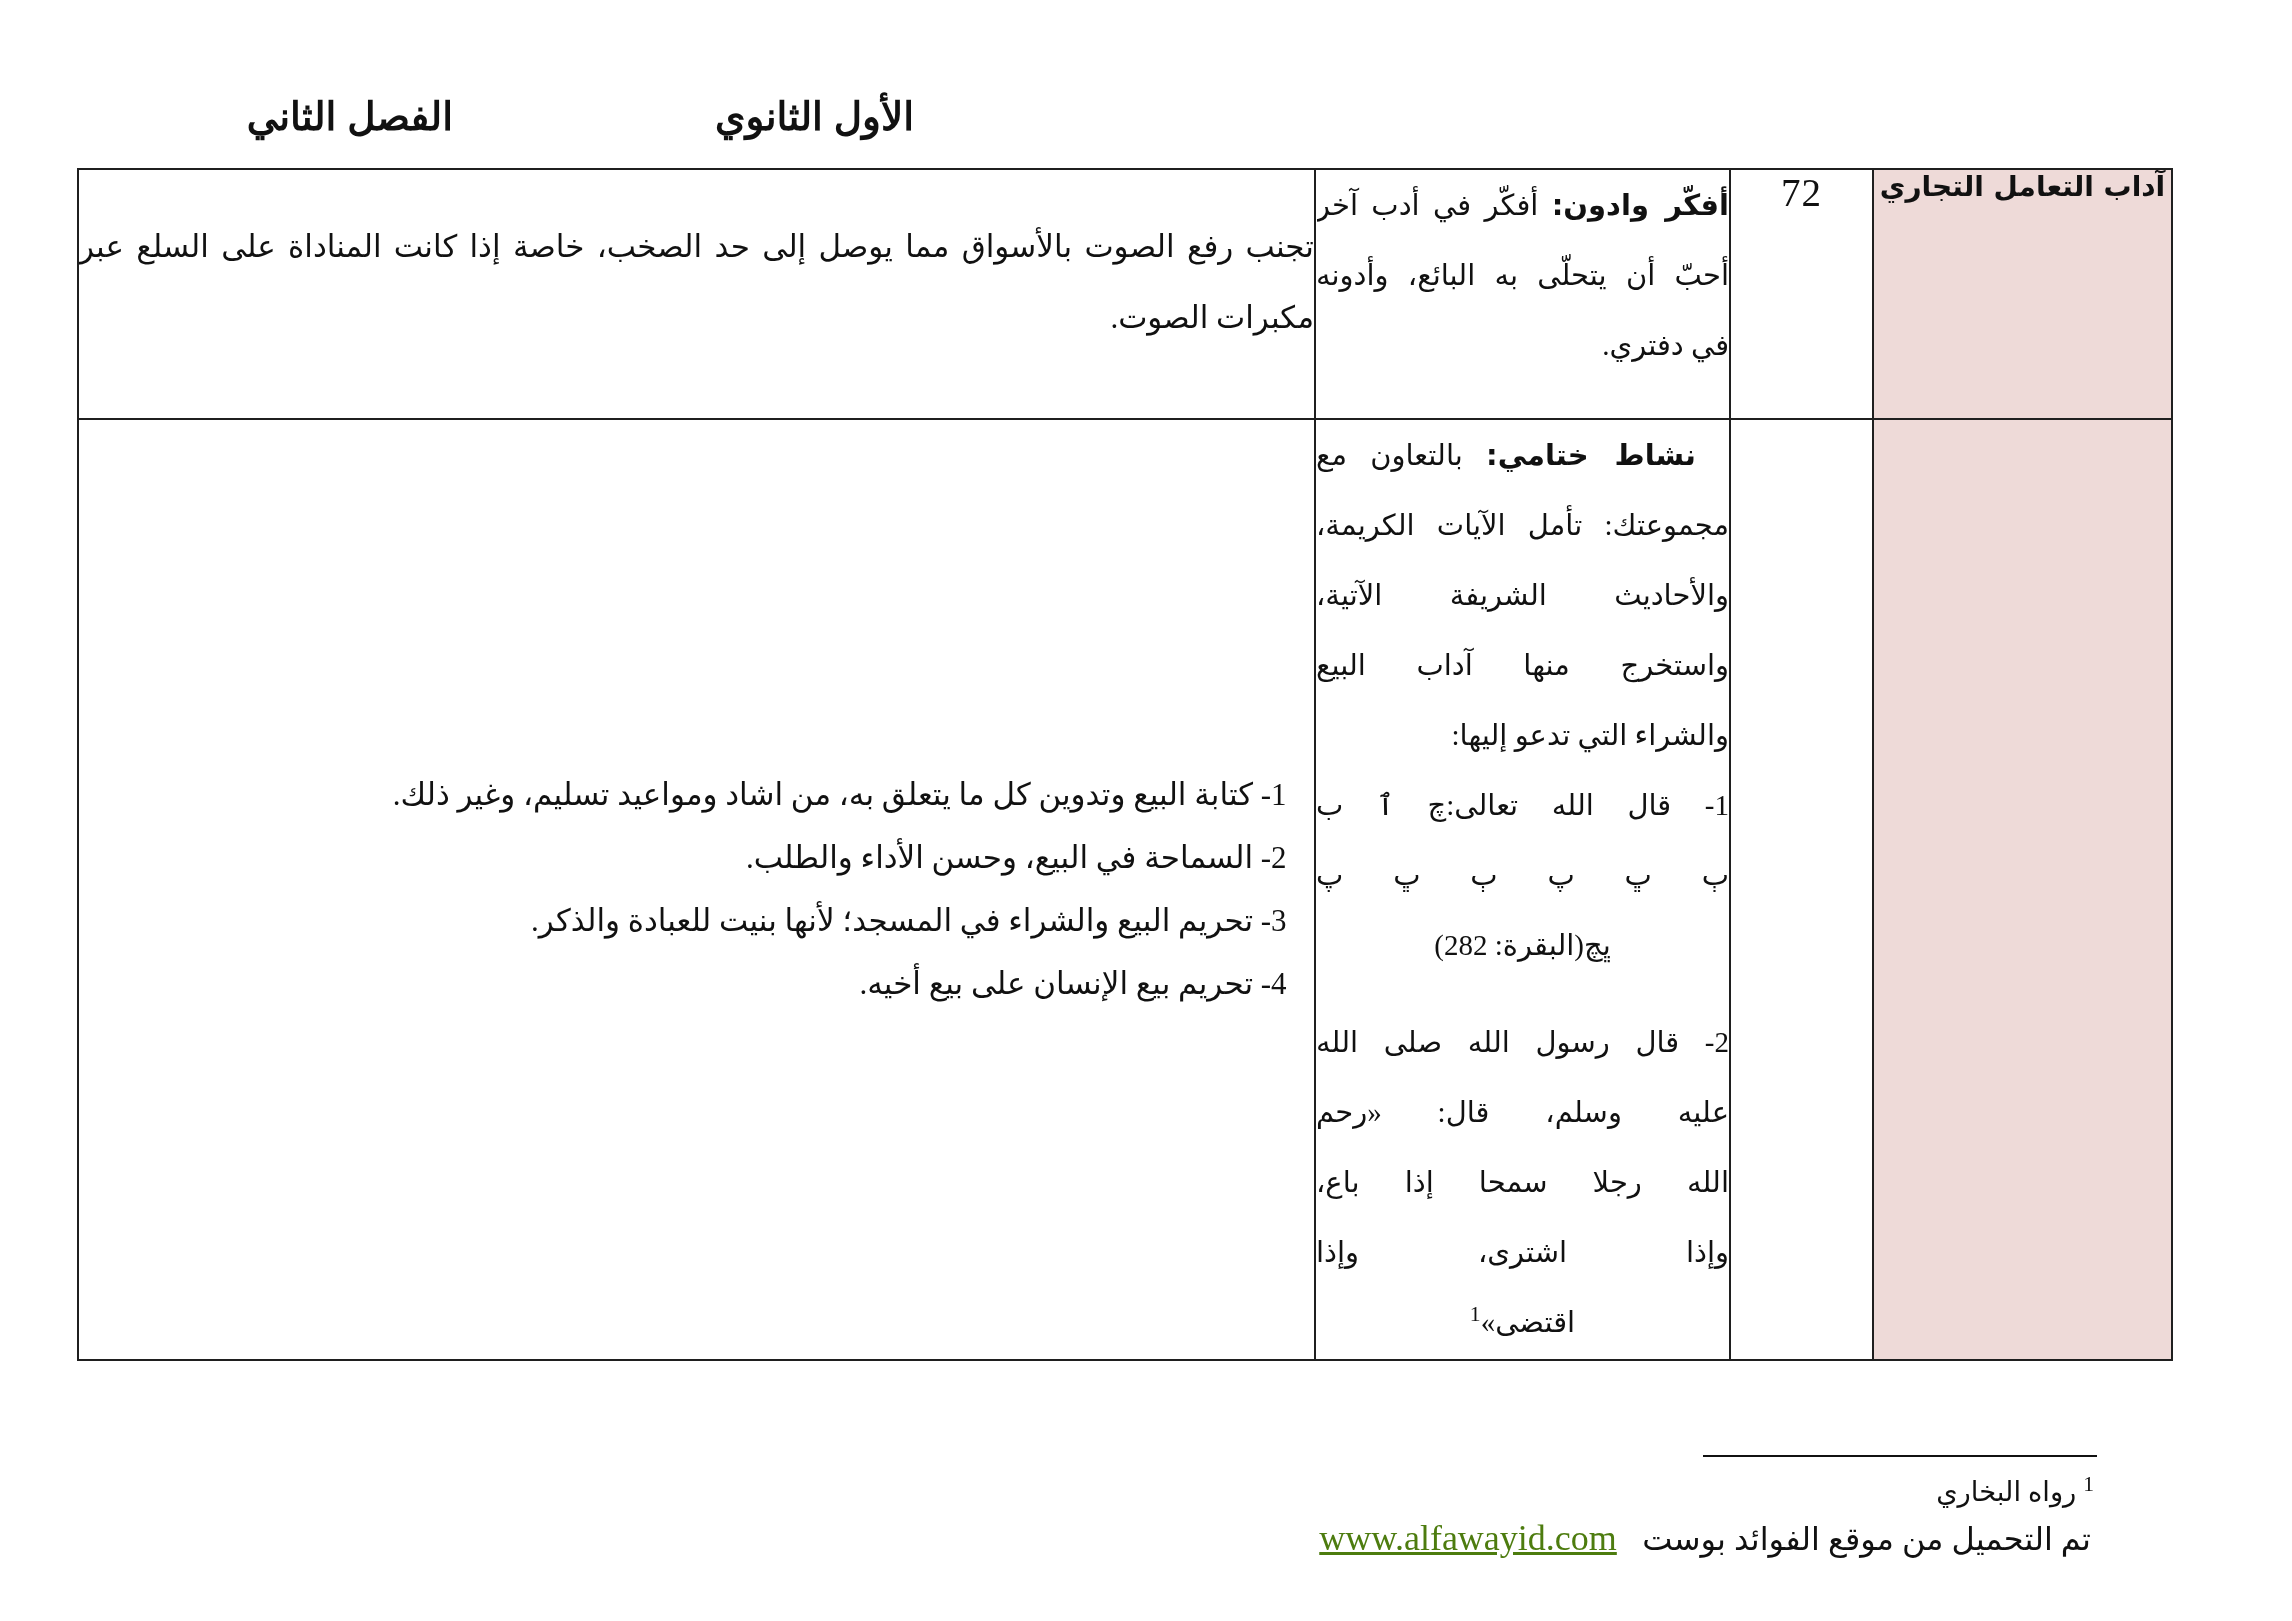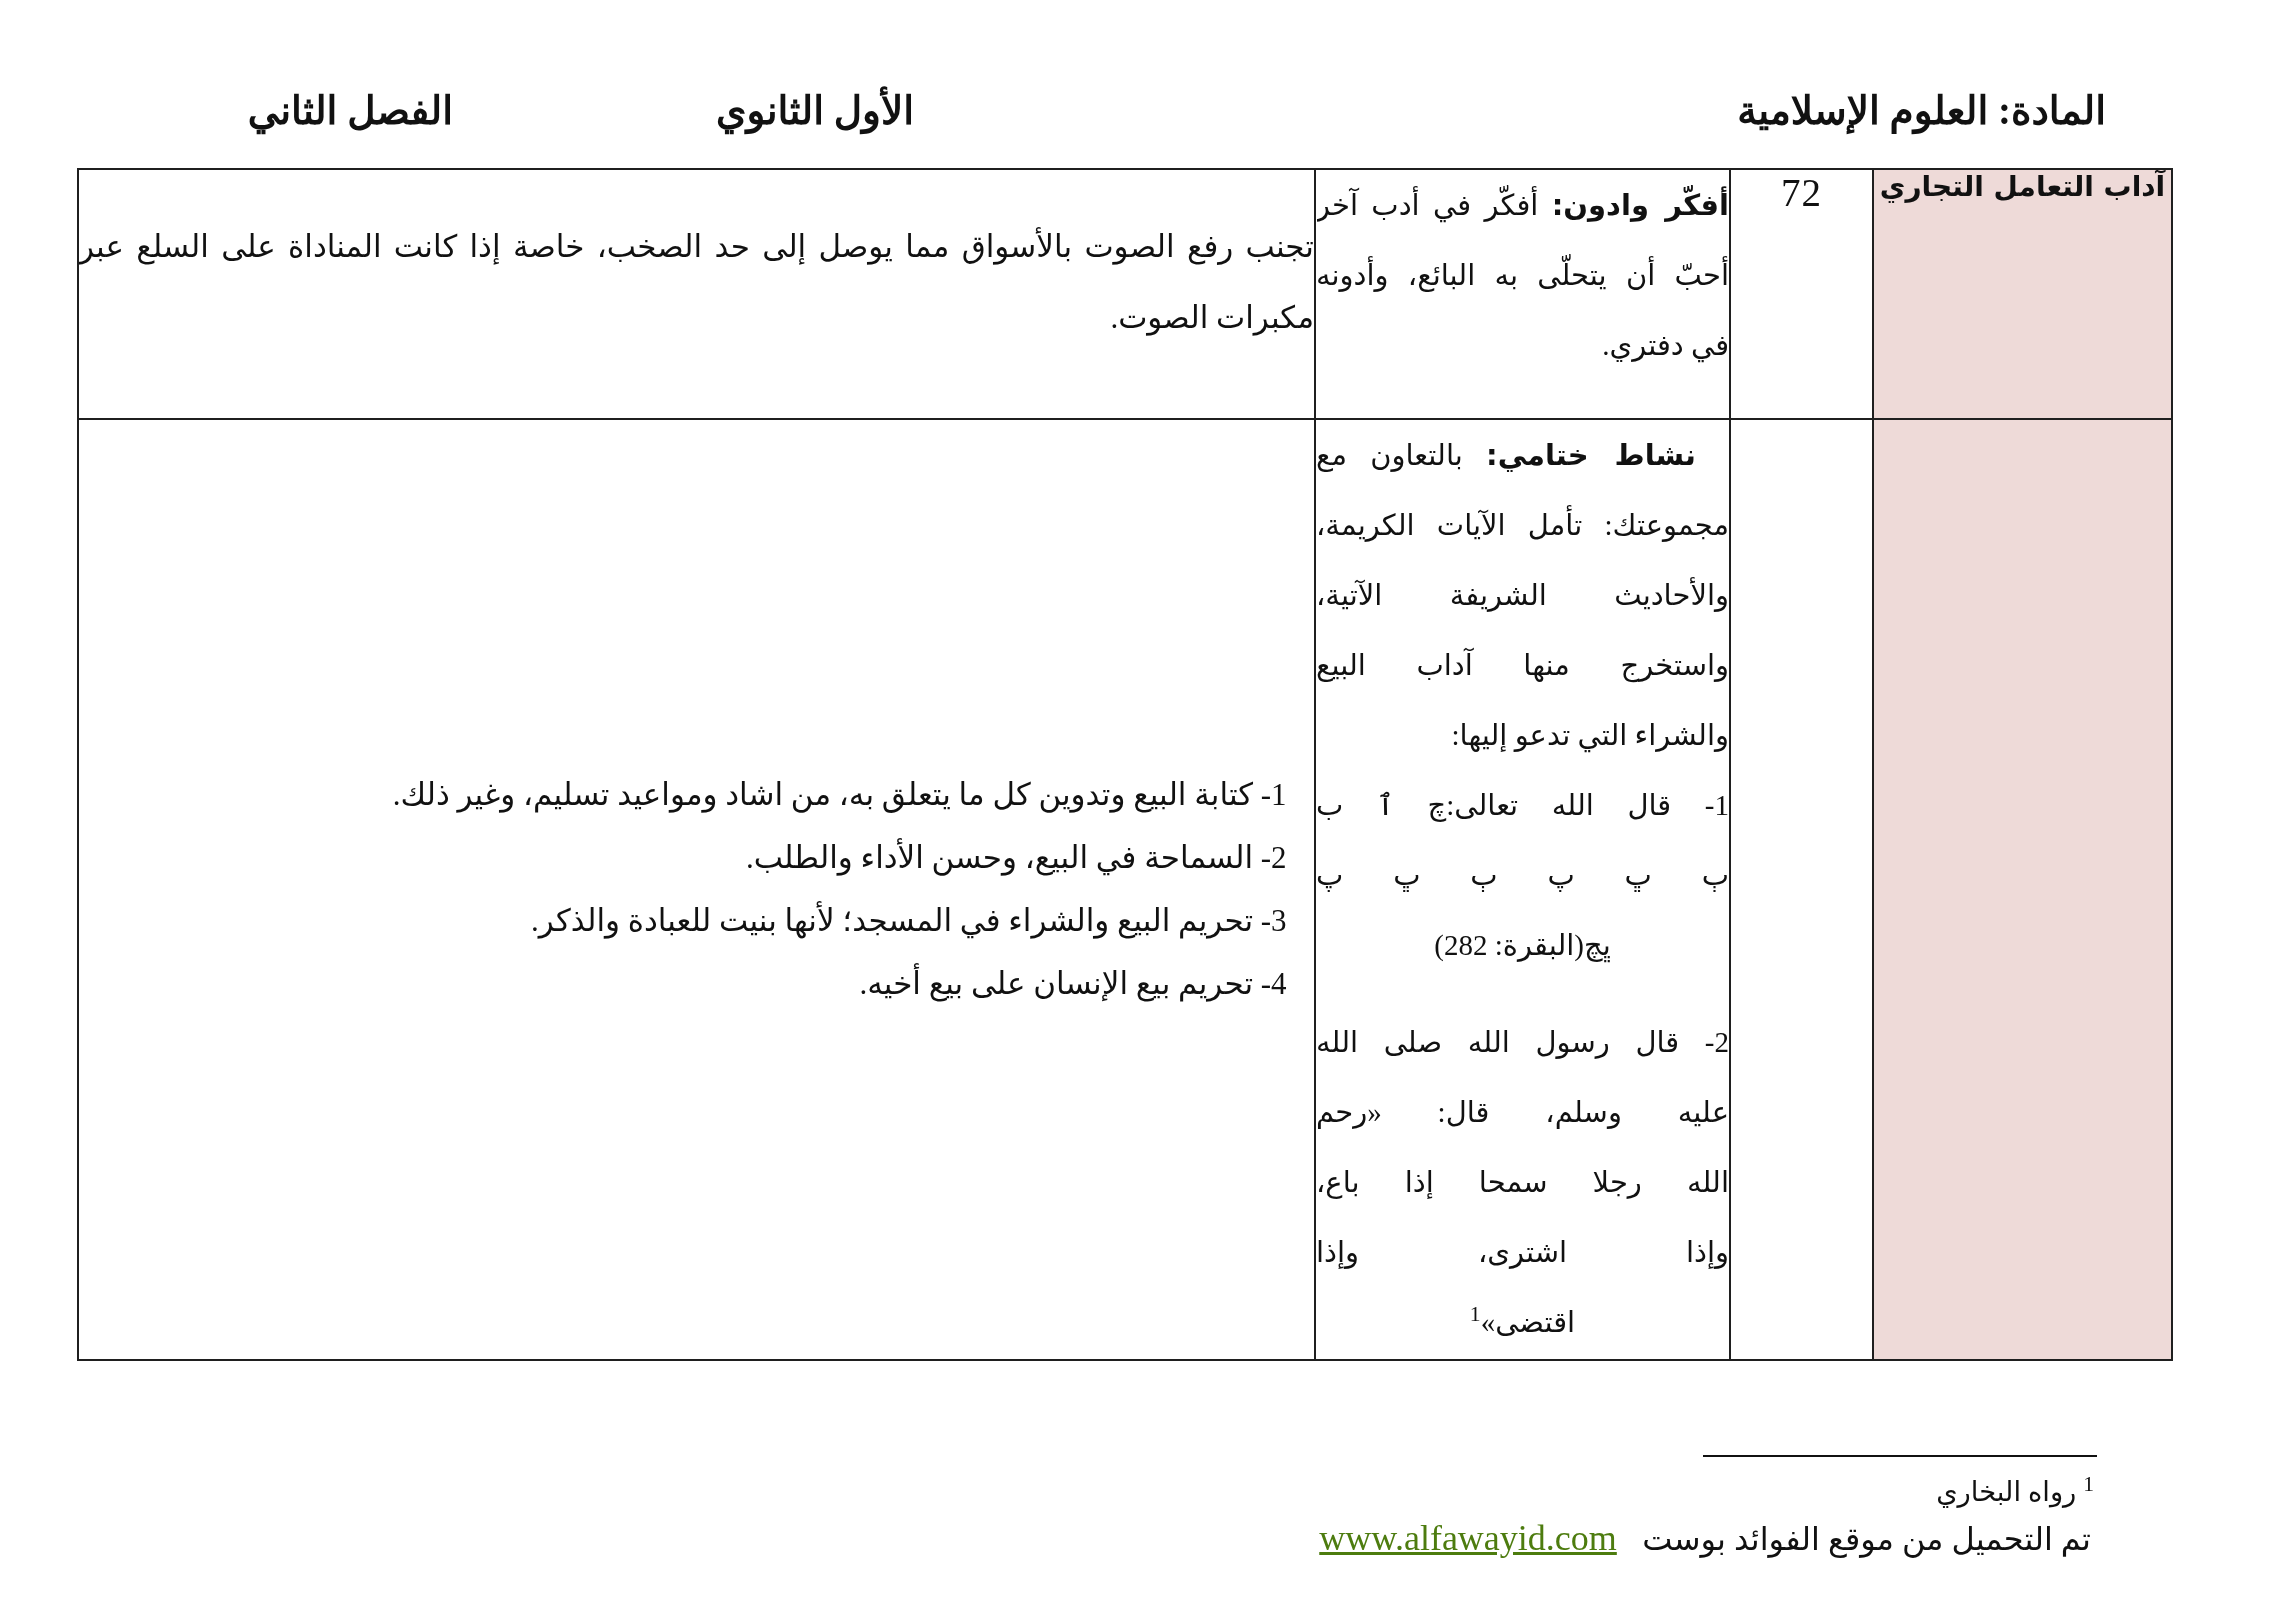--- a/index.html
+++ b/index.html
@@ -7,23 +7,23 @@
     position:relative;
     width:2293px;height:1621px;
     background:#ffffff;
     font-family:"Liberation Serif","DejaVu Serif","DejaVu Sans",serif;
     color:#111111;
     direction:rtl;
     overflow:hidden;
   }
   
   .hdr{
-    position:absolute;top:88px;height:51px;
+    position:absolute;top:94px;height:51px;
     font-size:39px;font-weight:bold;white-space:nowrap;
-    font-family:Liberation Serif, serif;
+    font-family:Liberation Sans, sans-serif;
   }
   .hdr-subject{right:186px;}
   .hdr-answers{right:917px;}
   .hdr-grade{right:1378px;}
   .hdr-semester{right:1839px;}
 
   
   table.doc{
     position:absolute;top:168px;left:78px;
     width:2096px;height:1193px;
@@ -87,21 +87,20 @@
     direction:ltr;unicode-bidi:isolate;
     font-family:"Liberation Serif","DejaVu Serif",serif;
     cursor:pointer;
   }
 </style>
 </head>
 <body>
 
 <div class="page">
 
-  <div class="hdr hdr-subject">المادة: العلوم الإسلامية</div>
   <div class="hdr hdr-grade">الأول الثانوي</div>
   <div class="hdr hdr-semester">الفصل الثاني</div>
 
   <table class="doc">
     <colgroup>
       <col class="c-topic">
         <col class="c-page">
         <col class="c-activity">
         <col class="c-answer">
     </colgroup>

